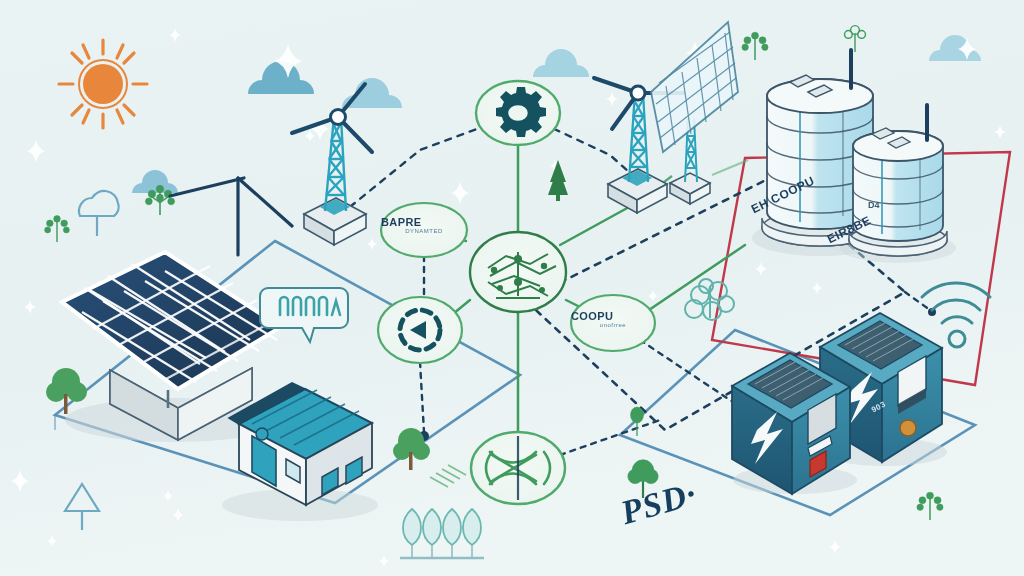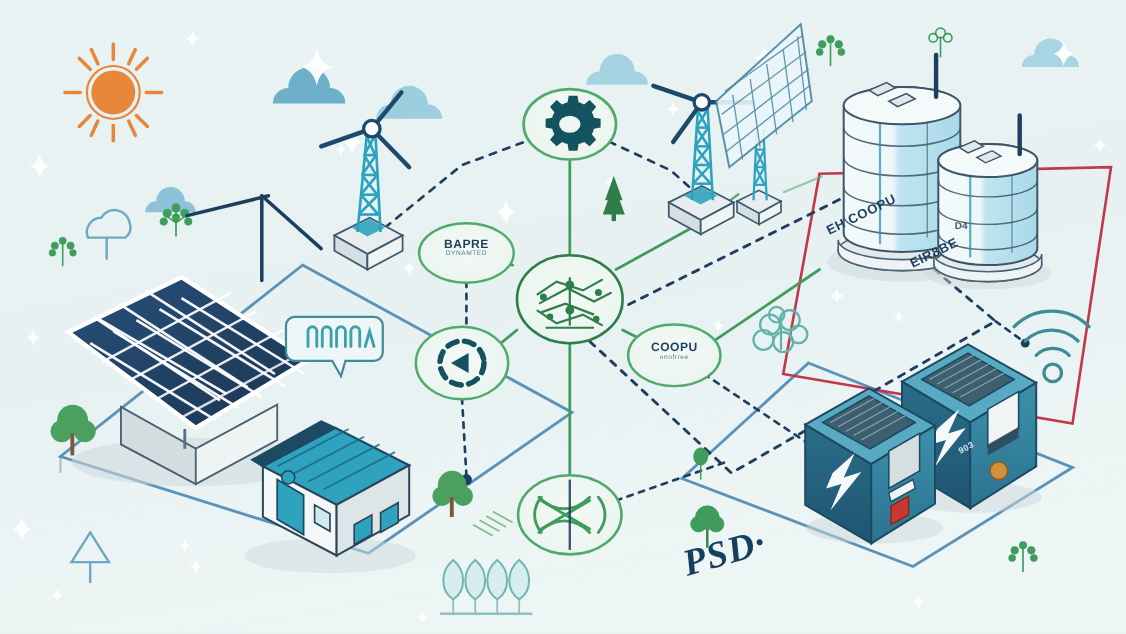--- a/index.html
+++ b/index.html
@@ -7,21 +7,21 @@
     width:1024px;height:576px;overflow:hidden;
     font-family:"Liberation Sans", sans-serif;
     background:#e9f2f2;
   }
   #stage{position:relative;width:1024px;height:576px;overflow:hidden;background:#e9f2f2;}
   #stage svg.layer{position:absolute;left:0;top:0;width:1024px;height:576px;}
   .lbl{position:absolute;pointer-events:none;}
   .node-title{
     font-family:"Liberation Sans", sans-serif;
     font-weight:bold;font-size:11px;letter-spacing:.4px;
-    color:#1d3f5e;text-align:center;white-space:nowrap;
+    color:#1d3f5e;text-align:left;white-space:nowrap;
   }
   .node-sub{
     font-family:"Liberation Sans", sans-serif;
     font-size:6px;letter-spacing:.5px;color:#4c7f9a;text-align:center;white-space:nowrap;
   }
   .plane-txt{
     font-family:"Liberation Sans", sans-serif;
     font-weight:bold;font-size:12px;letter-spacing:.6px;color:#1d3f5e;white-space:nowrap;
   }
   .tank-txt{

